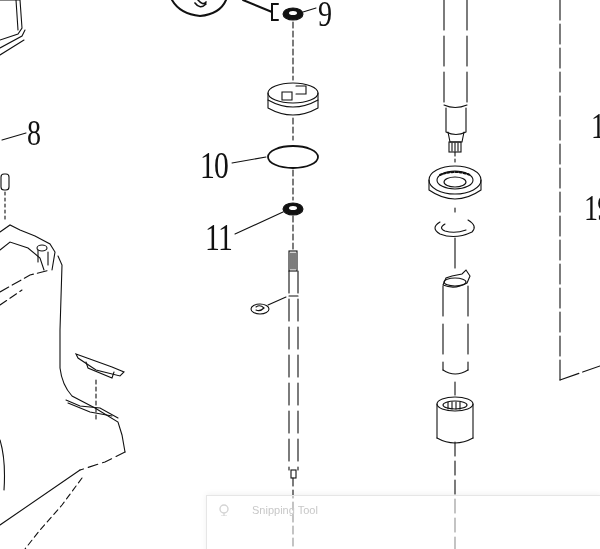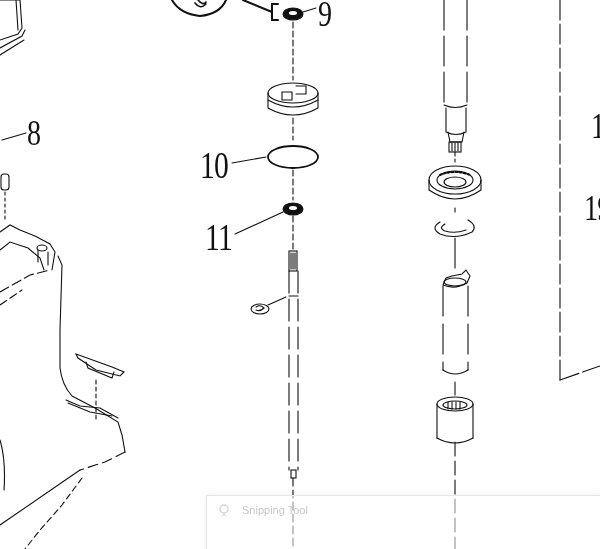--- a/index.html
+++ b/index.html
@@ -4,21 +4,21 @@
   <style>
     html, body { margin: 0; padding: 0; background: #ffffff; }
     body { width: 600px; height: 549px; position: relative; overflow: hidden;
            font-family: "Liberation Serif", "DejaVu Serif", serif; }
     #diagram { position: absolute; left: 0; top: 0; width: 600px; height: 549px; }
     .callout { position: absolute; font-family: "Liberation Serif", "DejaVu Serif", serif;
                color: #111; line-height: 1; letter-spacing: -1px; transform: scaleX(0.78); transform-origin: left top; }
     .snip-window { position: absolute; left: 206px; top: 495px; width: 394px; height: 60px;
                    border: 1px solid #e6e6e6; border-bottom: none; background: rgba(255,255,255,0.55);
                    box-shadow: 0 -1px 6px rgba(0,0,0,0.06); }
-    .snip-title { position: absolute; left: 11px; top: 8px; display: flex; align-items: center; gap: 12px;
+    .snip-title { position: absolute; left: 11px; top: 8px; display: flex; align-items: center; gap: 22px;
                   font-family: "Liberation Sans", "DejaVu Sans", sans-serif; font-size: 11px; color: #c8c8c8; }
     .snip-icon { width: 12px; height: 12px; position: relative; }
   </style>
 </head>
 <body>
 
 <svg id="diagram" viewBox="0 0 600 549" xmlns="http://www.w3.org/2000/svg" fill="none" stroke="#111" stroke-width="1.1" stroke-linecap="round">
 
   <g>
     <path d="M0 0 L20 0 L22 28 L18 34 L0 40"></path>

